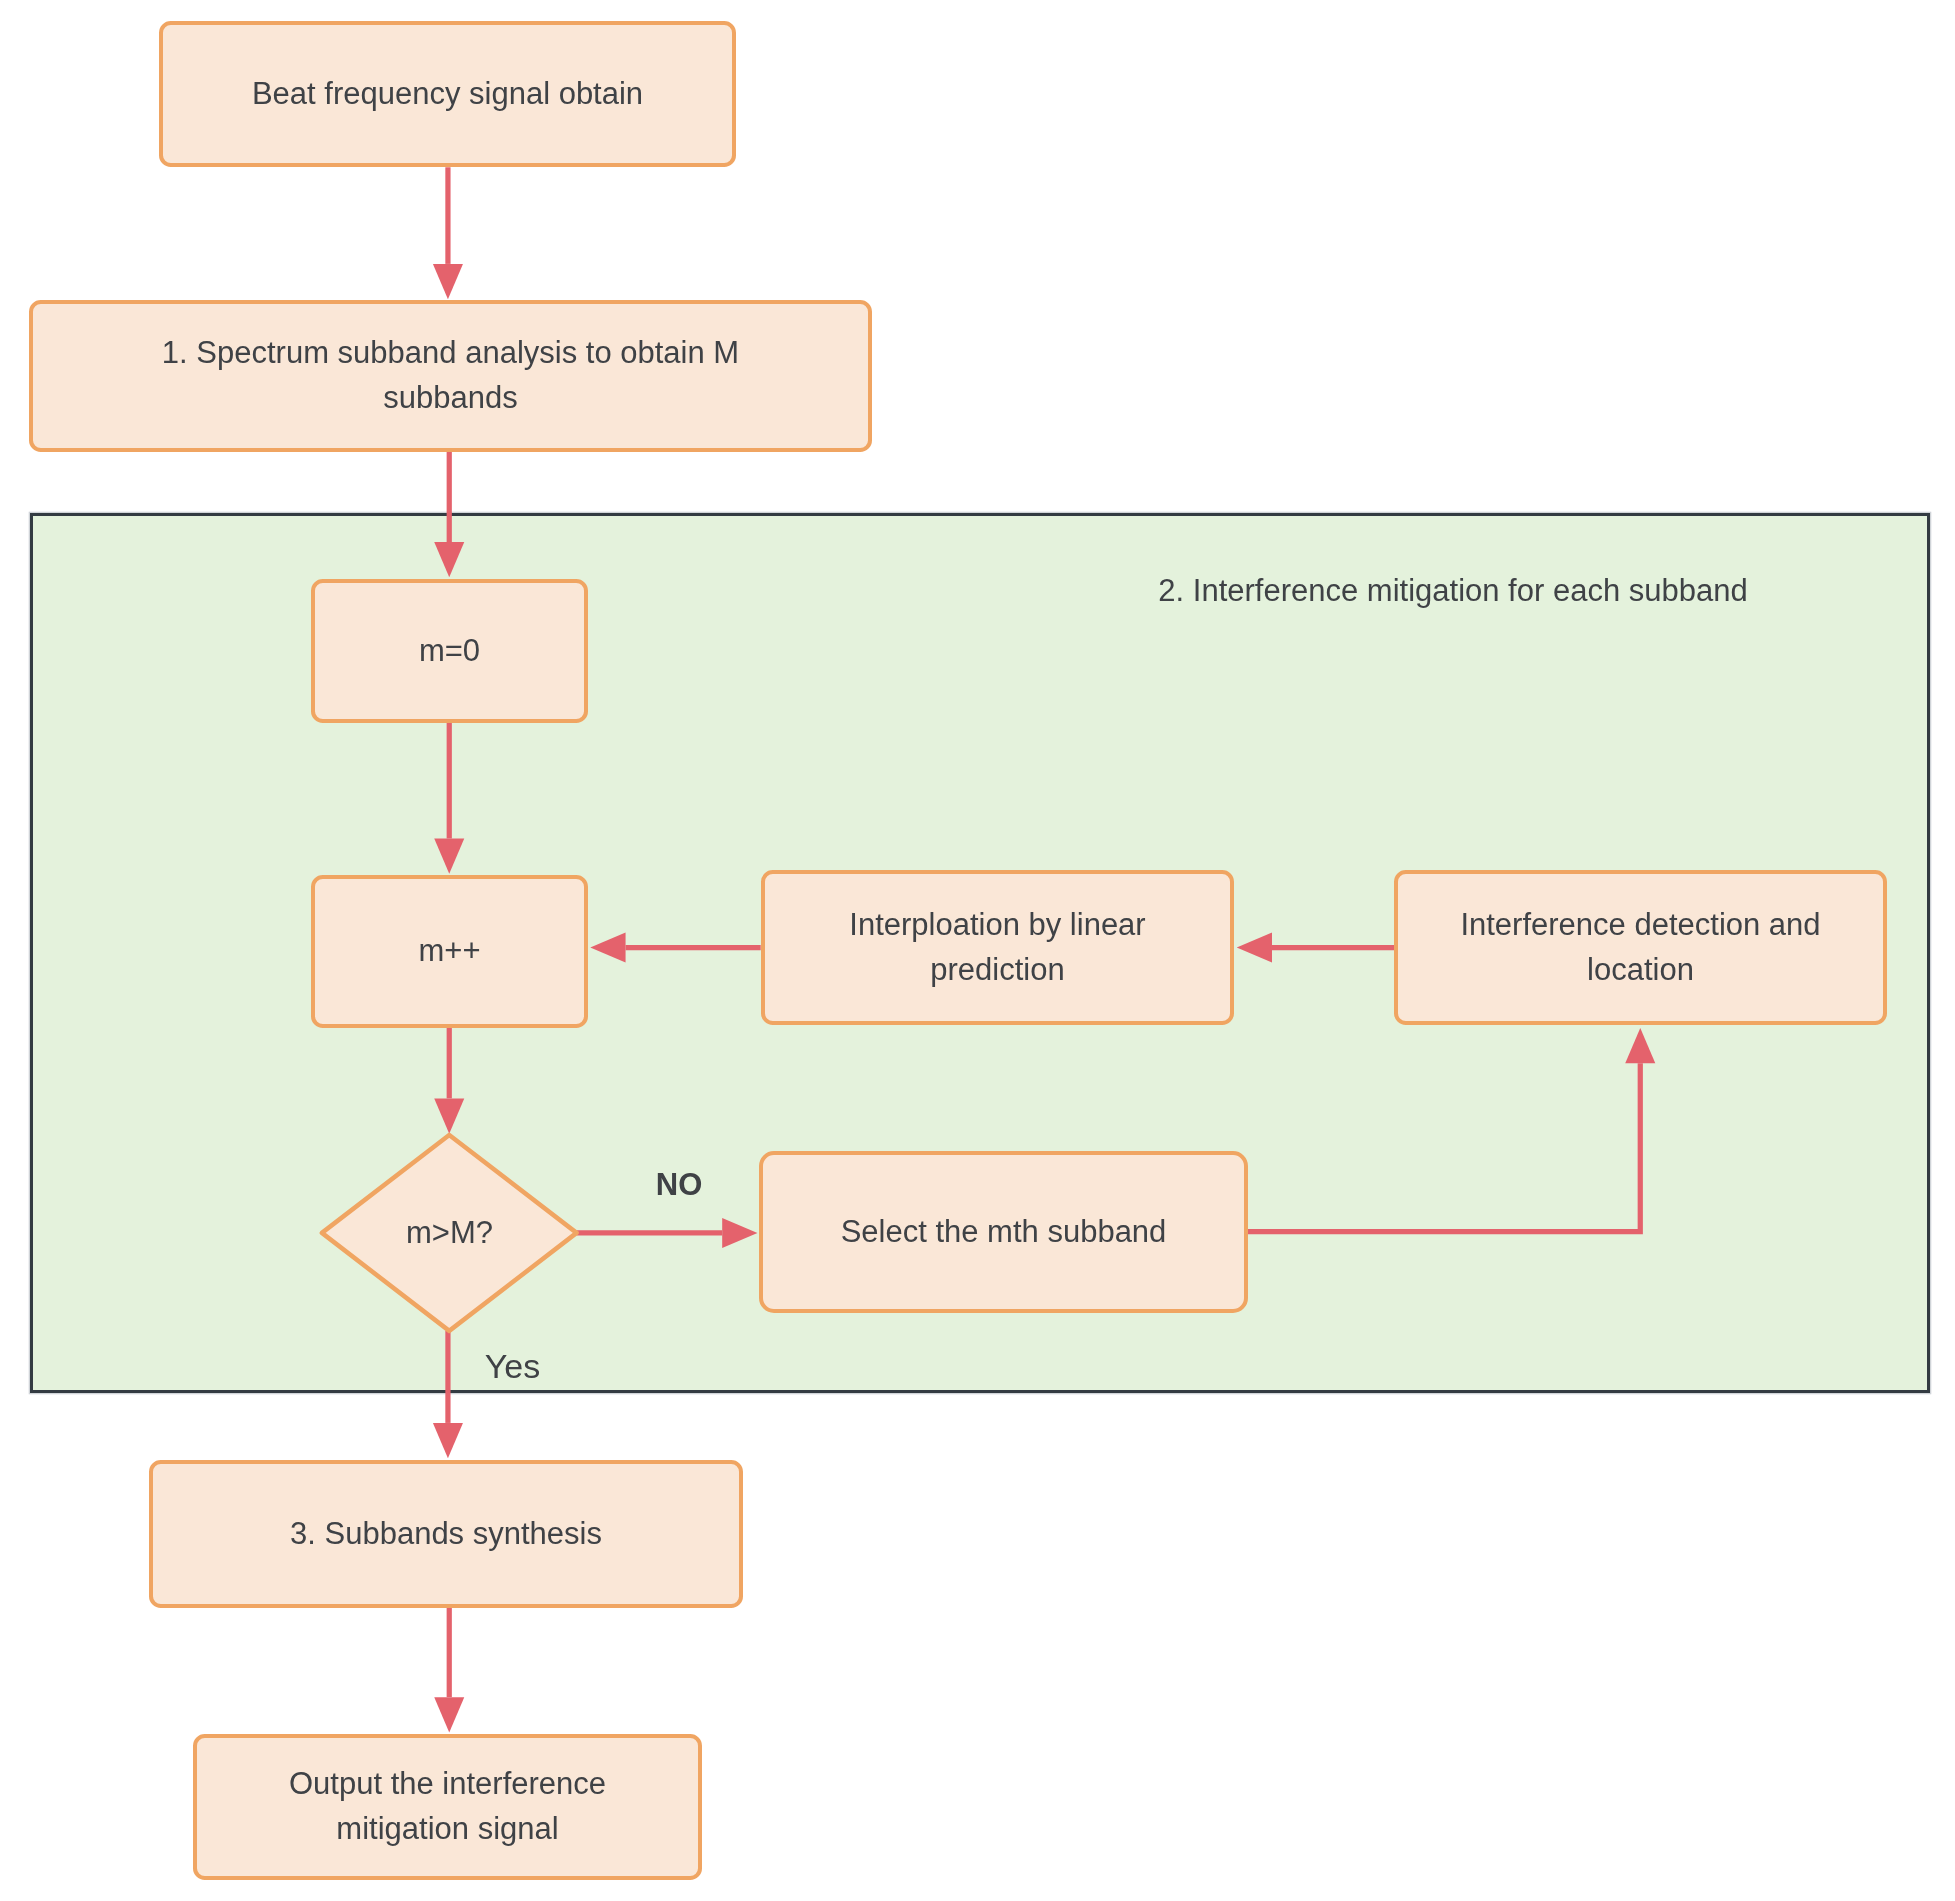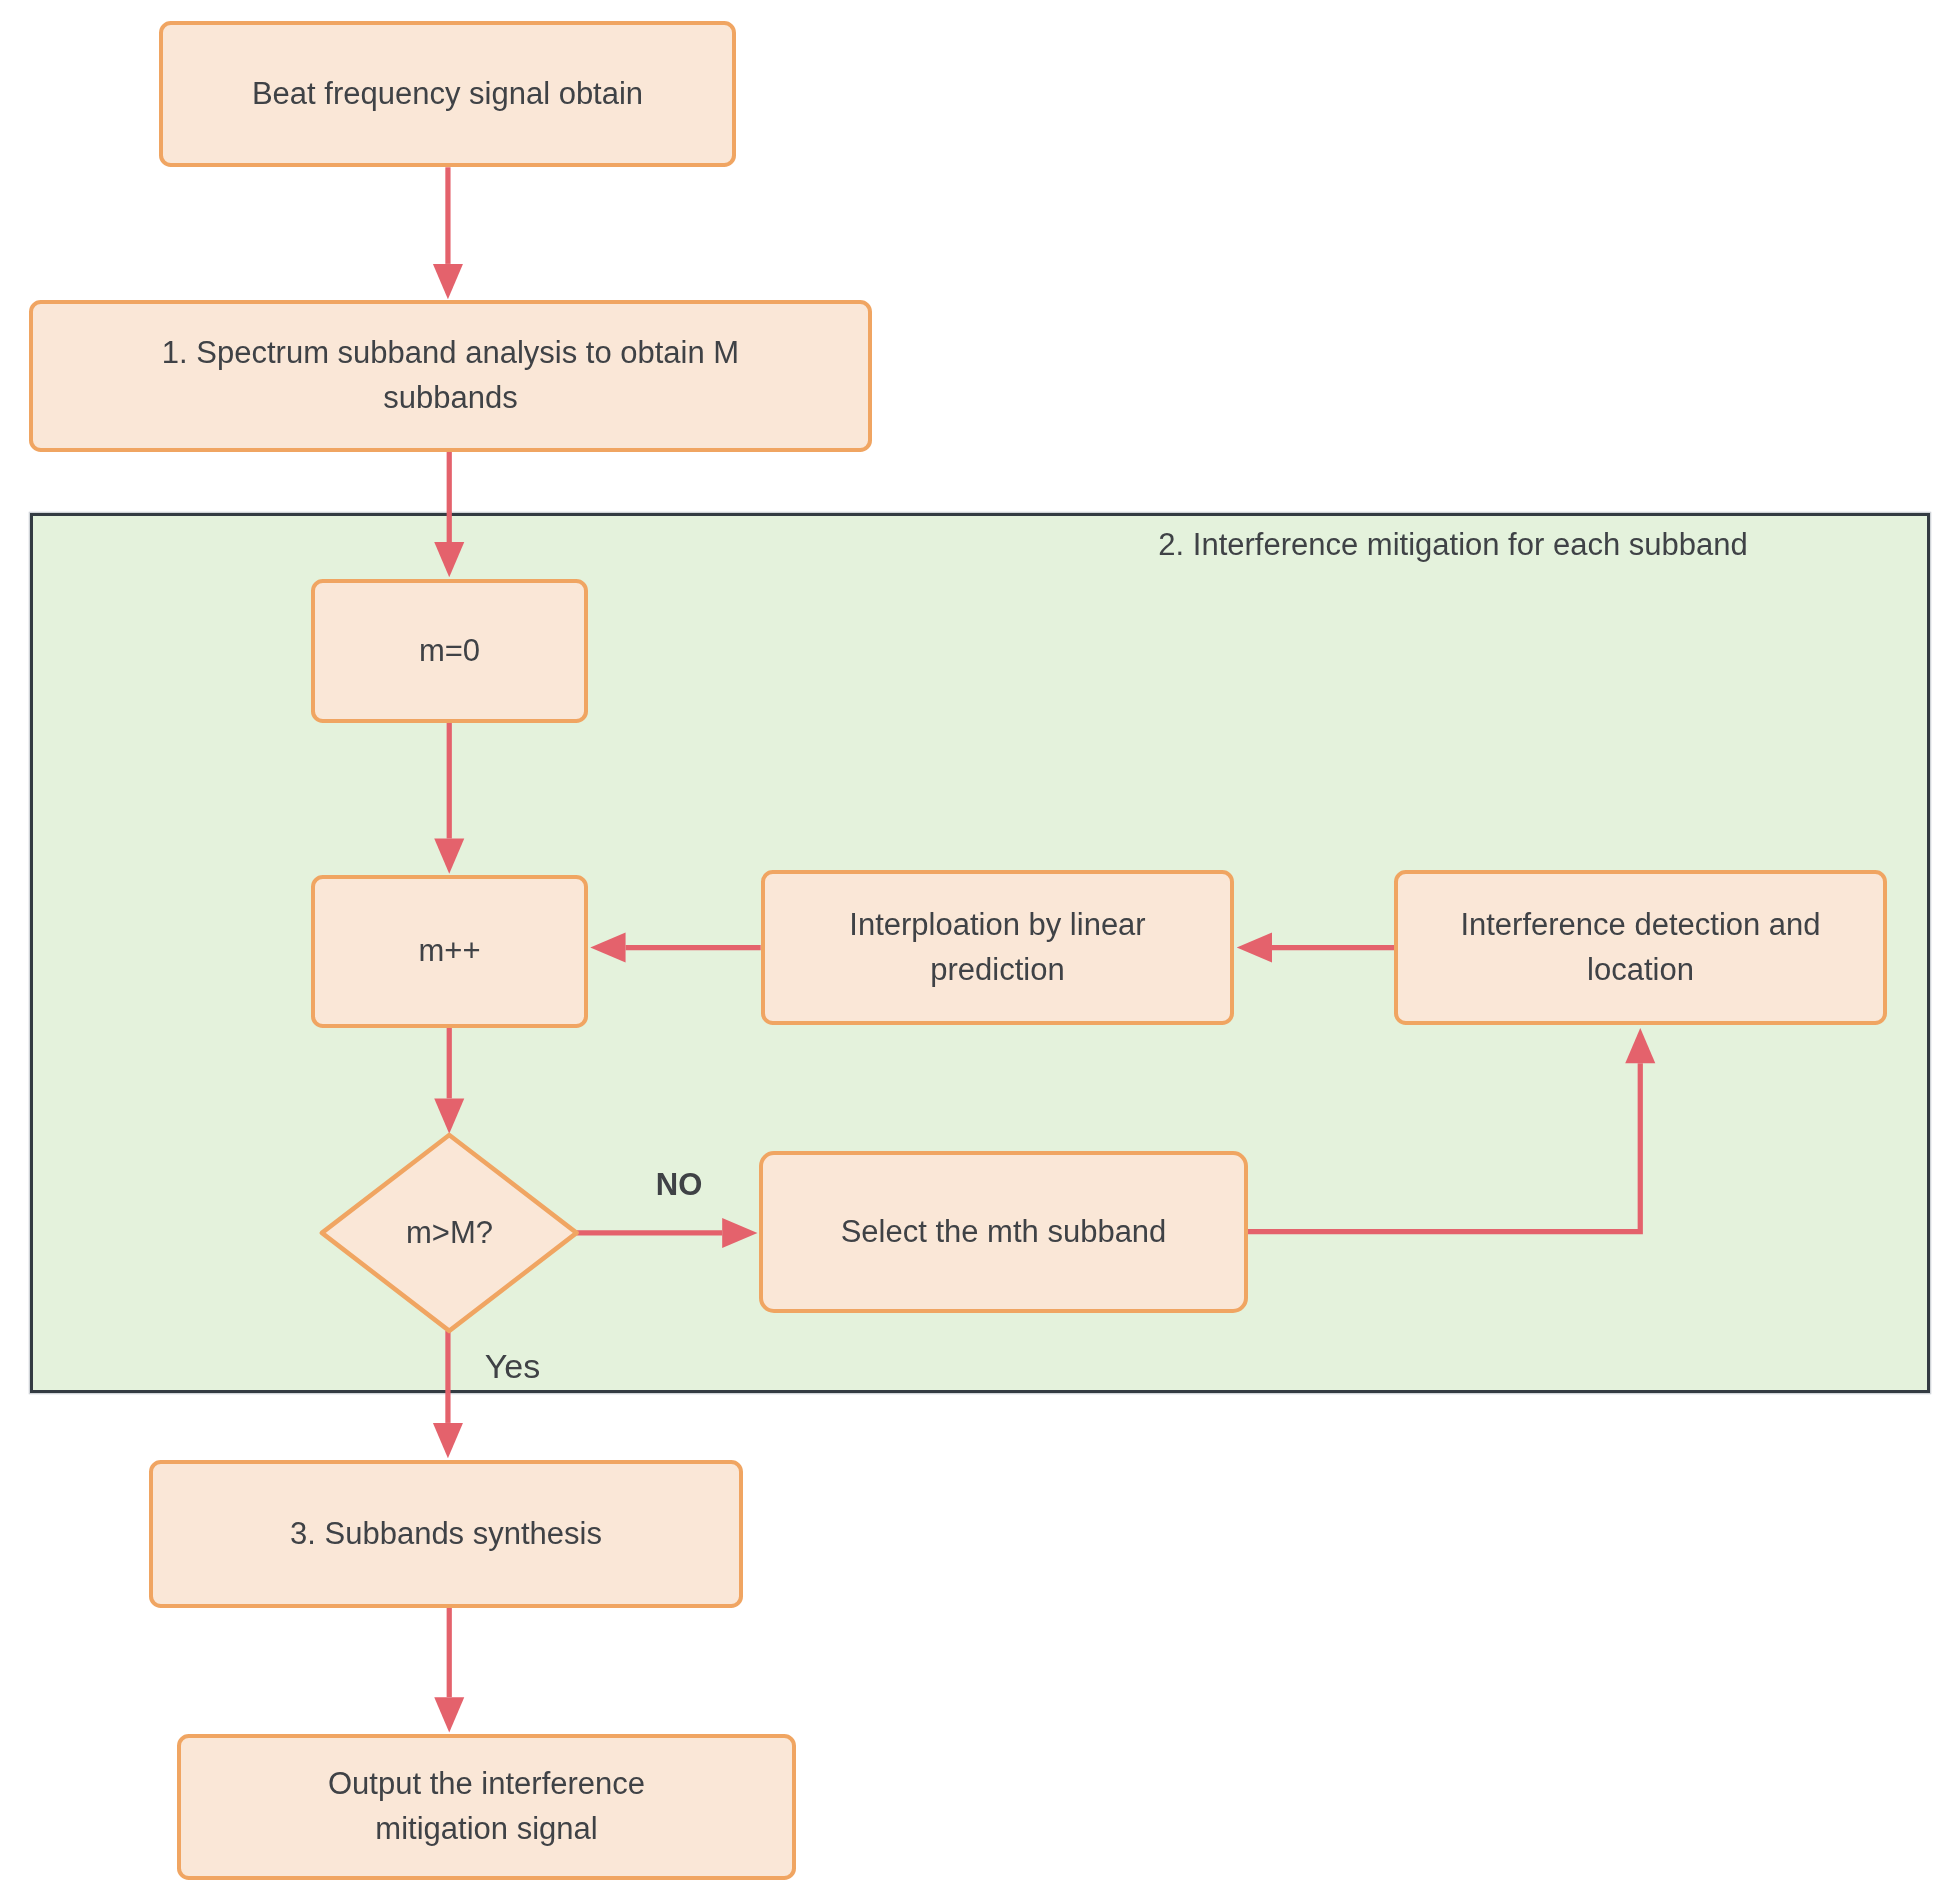--- a/index.html
+++ b/index.html
@@ -12,21 +12,21 @@
     position:relative;width:1955px;height:1901px;background:var(--background,#fff);
     font-family:"Liberation Sans", sans-serif;color:var(--text,#3f4246);
     overflow:hidden;
   }
   .section{
     position:absolute;left:30px;top:513px;width:1900px;height:880px;box-sizing:border-box;
     background:var(--container-fill,#e4f2dc);border:3.3px solid var(--container-border,#333b42);
     box-shadow:0 0 0 1.3px rgba(150,160,168,.45);
   }
   .section-label{
-    position:absolute;left:1045px;top:524px;width:816px;height:42px;
+    position:absolute;left:1045px;top:570px;width:816px;height:42px;
     display:flex;align-items:center;justify-content:center;
     font-size:31px;line-height:1.2;
   }
   svg.edges{position:absolute;left:0;top:0;}
   .edge{stroke:var(--arrow,#e4626c);stroke-width:8;fill:none;}
   .head{fill:var(--arrow,#e4626c);stroke:none;}
   .diamond-shape{
     fill:var(--box-fill,#fae7d7);stroke:var(--box-border,#f0a562);
     stroke-width:7;stroke-linejoin:round;
   }
@@ -144,21 +144,21 @@
   </div>
 
   <div class="node" style="left:759px;top:1151px;width:489px;height:162px;border-radius:15px;">
     <span>Select the mth subband</span>
   </div>
 
   <div class="node" style="left:149px;top:1460px;width:594px;height:148px;">
     <span>3. Subbands synthesis</span>
   </div>
 
-  <div class="node" style="left:177px;top:1734px;width:619px;height:146px;">
+  <div class="node" style="left:193px;top:1734px;width:509px;height:146px;">
     <span class="wrap-output">Output the interference mitigation signal</span>
   </div>
 
   <div class="edge-label no">
     <span>NO</span>
   </div>
   <div class="edge-label yes">
     <span>Yes</span>
   </div>
 

